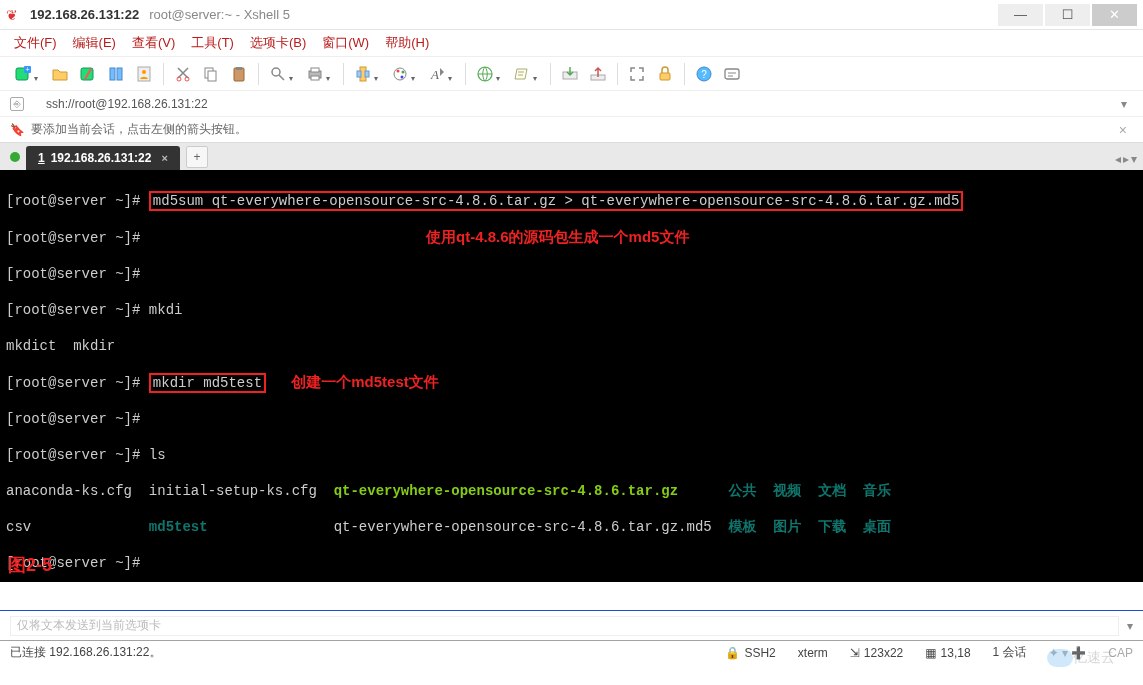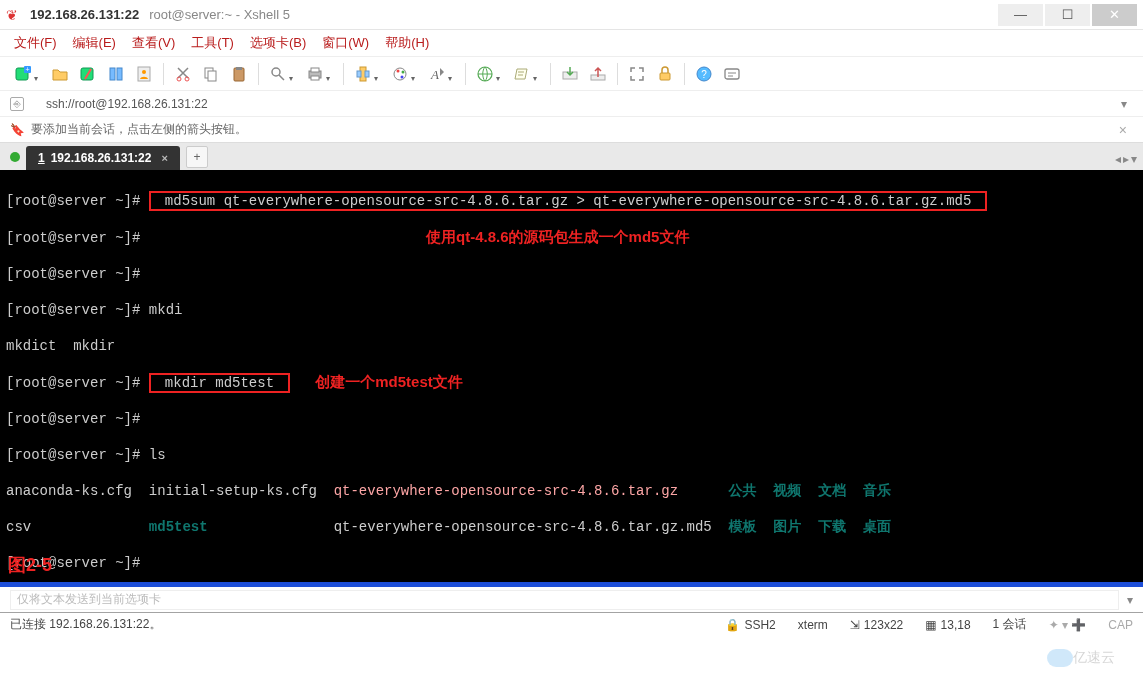--- a/index.html
+++ b/index.html
@@ -167,44 +167,45 @@
   line-height: 18px;
   padding: 4px 6px;
   height: 412px;
   white-space: pre;
   overflow: hidden;
   position: relative;
 }
 .terminal .line { display: block; }
 .red-box {
   border: 2px solid #e22;
-  padding: 0 14px;
+  padding: 0 2px;
   display: inline;
 }
-.tred { color: #fca5a5; font-weight: normal; }
+.tred { color: #84cc16; font-weight: bold; }
 .tblue { color: #0f766e; font-weight: bold; }
 .annot { color: #e22; font-family: "Microsoft YaHei", sans-serif; font-weight: bold; font-size: 15px; }
 .fig-label {
   position: absolute;
   left: 8px;
   bottom: 8px;
   color: #e22;
   font-family: "Microsoft YaHei", sans-serif;
   font-weight: bold;
   font-size: 18px;
 }
 .sendbar {
   height: 30px;
-  border-top: 5px solid #1d4ed8;
+  border-top: 1px solid #1d4ed8;
   display: flex;
   align-items: center;
   padding: 0 10px;
   color: #aaa;
   font-size: 12px;
   gap: 8px;
+  margin-top: 28px;
 }
 .sendbar .send-input {
   flex: 1;
   border: 1px solid #eee;
   height: 20px;
   padding: 0 6px;
   color: #aaa;
   background:#fff;
 }
 .sendbar .drop2 { color:#888; }

